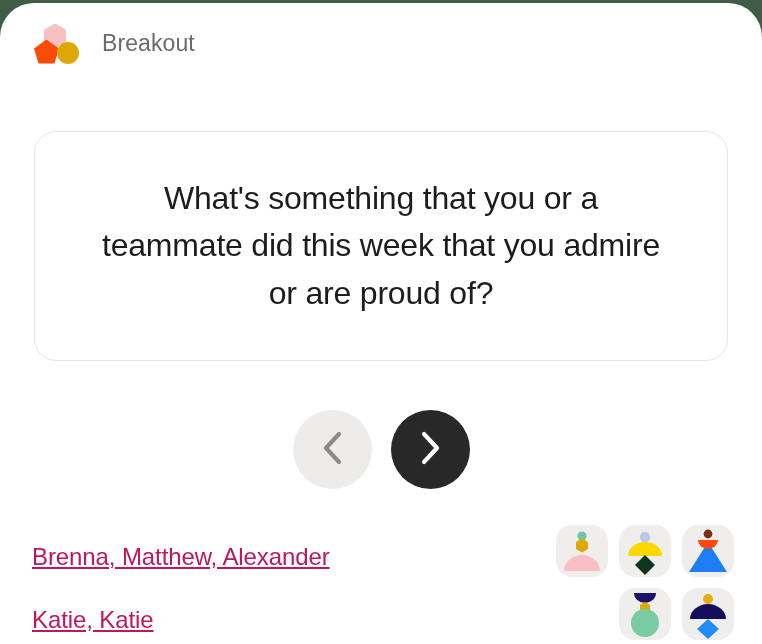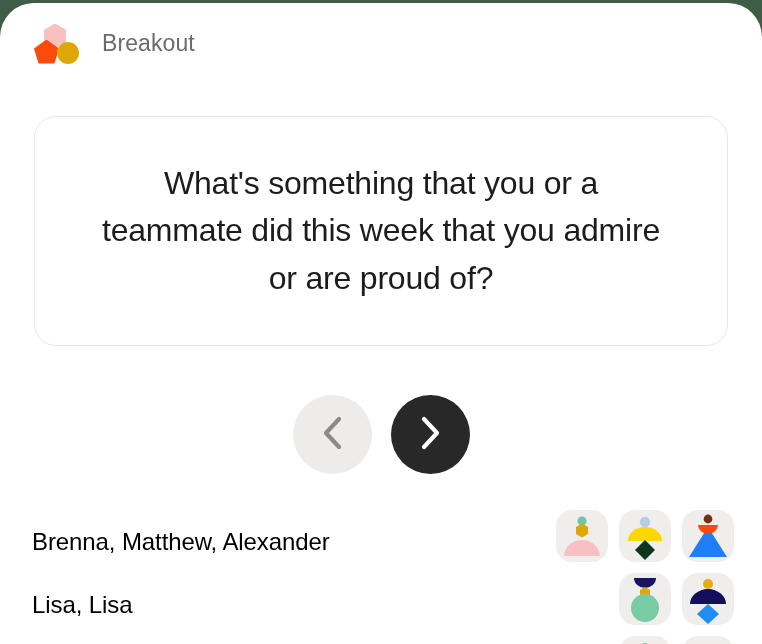--- a/index.html
+++ b/index.html
@@ -76,21 +76,21 @@
     color: #6b6b6b;
     letter-spacing: 0.1px;
     font-weight: 400;
     line-height: 1;
     margin-left: 8px;
   }
 
   
   .card-wrap {
     padding: 16px 34px;
-    margin-top: 45px;
+    margin-top: 60px;
   }
   .question-card {
     border: 1px solid #e6e6e6;
     border-radius: 22px;
     height: 230px;
     display: flex;
     align-items: center;
     justify-content: center;
     box-sizing: border-box;
     padding: 10px 40px;
@@ -134,24 +134,25 @@
     padding: 0 30px 0 32px;
     position: relative;
   }
   .group-row {
     height: 63px;
     display: flex;
     align-items: center;
   }
   .group-names {
     font-size: 24px;
-    color: #000000;
+    color: #be185d;
     font-weight: 400;
     letter-spacing: -0.1px;
     white-space: nowrap;
+    text-decoration: underline;
   }
 
   
   .avatar-grid {
     position: absolute;
     right: 28px;
     top: 0;
     display: flex;
     flex-direction: column;
     gap: 11px;
@@ -208,21 +209,21 @@
       </span>
     </button>
   </div>
 
   <div class="groups">
 
     <div class="group-row">
       <span class="group-names">Brenna, Matthew, Alexander</span>
     </div>
     <div class="group-row">
-      <span class="group-names">Lisa, Lisa</span>
+      <span class="group-names">Katie, Katie</span>
     </div>
 
     <div class="avatar-grid">
 
       <div class="avatar-row">
         <div class="avatar">
           <svg width="52" height="52" viewBox="0 0 52 52" aria-hidden="true">
             <circle cx="26" cy="11" r="4.6" fill="#6cc9a8"></circle>
             <polygon points="26,13.5 32,17 32,24 26,27.5 20,24 20,17" fill="#dda706"></polygon>
             <path d="M8 46 A18 16 0 0 1 44 46 Z" fill="#f9bfc4"></path>

